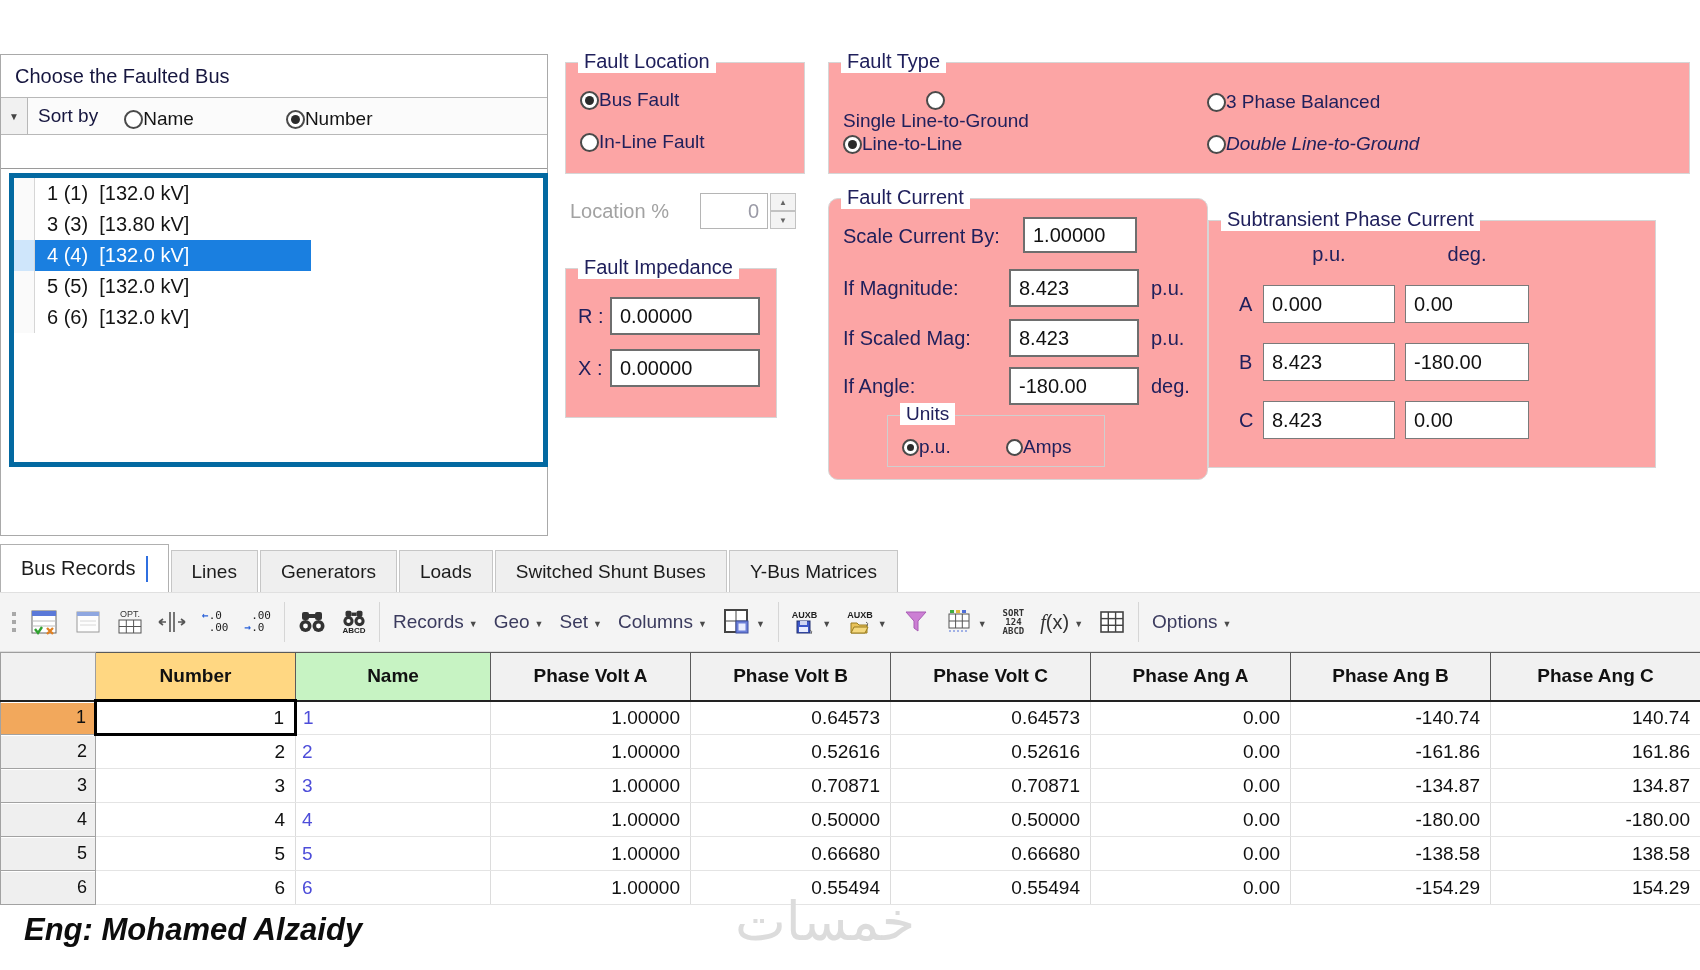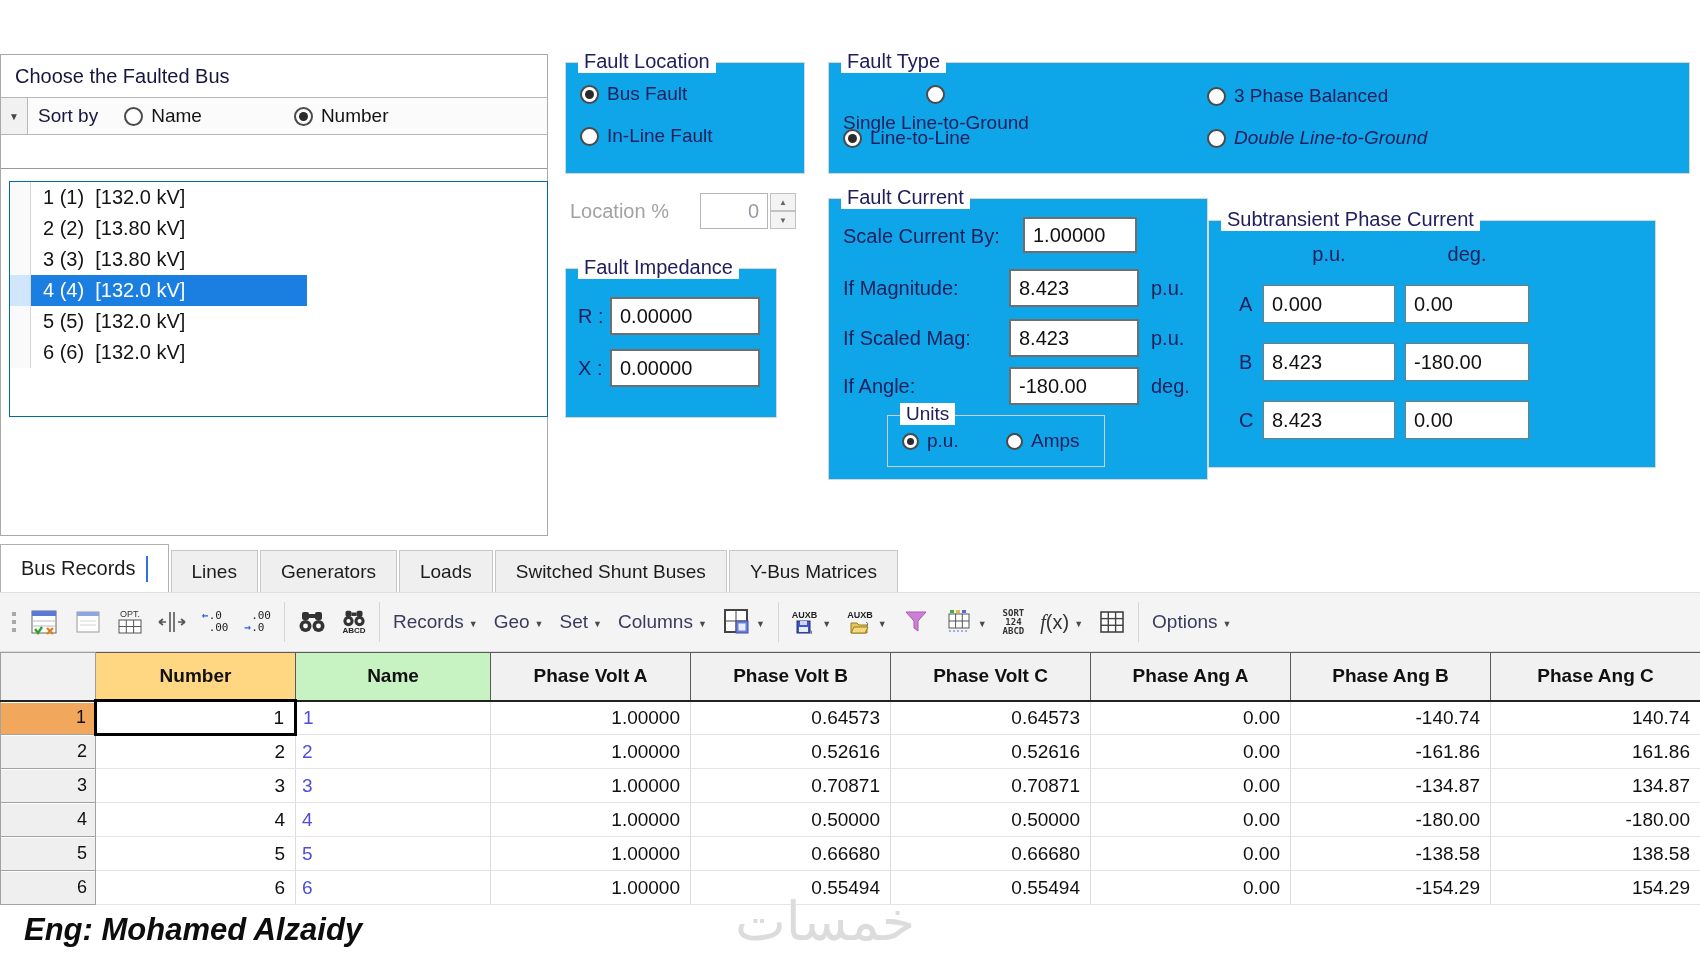--- a/index.html
+++ b/index.html
@@ -1,44 +1,44 @@
 <!DOCTYPE html>
 <html><head>
 <meta charset="utf-8">
 <style>
   html,body{margin:0;padding:0;background:#fff;}
   body{font-family:"Liberation Sans","DejaVu Sans",sans-serif;-webkit-font-smoothing:antialiased;}
   #app{position:relative;width:1700px;height:970px;background:#fff;overflow:hidden;}
 
   
-  .groupbox{position:absolute;border:1px solid #d6d6d6;background:#0ea5e9;box-sizing:border-box;}
+  .groupbox{position:absolute;border:1px solid #d6d6d6;background:#fca5a5;box-sizing:border-box;}
   .legend{position:absolute;top:-13px;left:12px;background:#fff;padding:0 6px;color:#20205c;font-size:20px;white-space:nowrap;}
 
   
-  .radio{position:absolute;display:flex;align-items:center;gap:8px;cursor:default;}
+  .radio{position:absolute;display:flex;align-items:center;gap:0;cursor:default;margin-top:6px;}
   .radio .circle{width:19px;height:19px;border:2px solid #4a4a4a;border-radius:50%;background:#fff;box-sizing:border-box;position:relative;flex:0 0 auto;}
   .radio.checked .circle::after{content:"";position:absolute;inset:3px;border-radius:50%;background:#2b2b2b;}
   .radio .rlabel{font-size:19px;color:#20205c;white-space:nowrap;}
 
   
   .tbox{position:absolute;background:#fff;border:2px solid #6e6e6e;font-size:20px;color:#111;
         font-family:"Liberation Sans",sans-serif;padding:0 8px;box-sizing:border-box;outline:none;}
   .flabel{position:absolute;font-size:20px;color:#20205c;white-space:nowrap;}
 
   
   #bus-panel{position:absolute;left:0;top:54px;width:548px;height:482px;border:1px solid #a9a9a9;background:#fff;box-sizing:border-box;}
   #bus-title{height:42px;line-height:42px;padding-left:14px;font-size:20px;color:#16163f;border-bottom:1px solid #b8b8b8;}
   #sort-row{height:36px;display:flex;align-items:center;border-bottom:1px solid #b8b8b8;background:#fbfbfb;}
   #sort-drop{width:26px;height:100%;border-right:1px solid #b8b8b8;background:#f1f1f1;display:flex;align-items:center;justify-content:center;font-size:10px;color:#444;}
   #sort-label{margin-left:10px;font-size:19px;color:#16163f;}
   #sort-row .radio{position:static;}
   #radio-name{margin-left:26px;}
   #radio-number{margin-left:92px;}
   #bus-filter{display:block;width:100%;height:34px;border:0;border-bottom:1px solid #9a9a9a;box-sizing:border-box;font-size:19px;padding:0 10px;outline:none;background:#fff;}
-  #bus-list{margin:12px 0 0 8px;width:539px;height:236px;border:1px solid #0369a1;box-sizing:border-box;background:#fff;overflow:hidden;}
+  #bus-list{margin:4px 0 0 8px;width:539px;height:294px;border:5px solid #0369a1;box-sizing:border-box;background:#fff;overflow:hidden;}
   .busitem{height:31px;display:flex;align-items:stretch;font-size:20px;color:#141414;}
   .busitem .gutter{width:20px;border-right:1px solid #d6d6d6;background:#fafafa;flex:0 0 auto;}
   .busitem .itext{display:flex;align-items:center;padding-left:12px;white-space:pre;}
   .busitem.selected .gutter{background:#cfe6fb;}
   .busitem.selected .itext{background:#1a7fe0;color:#fff;width:264px;}
 
   
   #loc-label{left:570px;top:200px;color:#a2a2a2;}
   #loc-input{left:700px;top:193px;width:68px;height:36px;border-width:1px;border-color:#b5b5b5;text-align:right;color:#9a9aa6;}
   #loc-spin{position:absolute;left:770px;top:193px;width:26px;height:36px;display:flex;flex-direction:column;}
@@ -107,24 +107,20 @@
       </div>
     </div>
     <input id="bus-filter" value="" style="">
     <div id="bus-list">
       <div class="busitem">
         <span class="gutter"></span>
         <span class="itext">1 (1)  [132.0 kV]</span>
       </div>
       <div class="busitem">
         <span class="gutter"></span>
-        <span class="itext">2 (2)  [13.80 kV]</span>
-      </div>
-      <div class="busitem">
-        <span class="gutter"></span>
         <span class="itext">3 (3)  [13.80 kV]</span>
       </div>
       <div class="busitem selected">
         <span class="gutter"></span>
         <span class="itext">4 (4)  [132.0 kV]</span>
       </div>
       <div class="busitem">
         <span class="gutter"></span>
         <span class="itext">5 (5)  [132.0 kV]</span>
       </div>
@@ -175,21 +171,21 @@
     <div class="radio" style="left:378px;top:22px;">
       <span class="circle"></span>
       <span class="rlabel">3 Phase Balanced</span>
     </div>
     <div class="radio" style="left:378px;top:64px;font-style:italic;">
       <span class="circle"></span>
       <span class="rlabel">Double Line-to-Ground</span>
     </div>
   </div>
 
-  <div class="groupbox" style="left:828px;top:198px;width:380px;height:282px;">
+  <div class="groupbox" style="left:828px;top:198px;width:380px;height:282px;border-radius:10px;">
     <span class="legend">Fault Current</span>
 
     <span class="flabel" style="left:14px;top:26px;">Scale Current By:</span>
     <input class="tbox" style="left: 194px; top: 18px; width: 114px; height: 36px;" value="1.00000">
 
     <span class="flabel" style="left:14px;top:78px;">If Magnitude:</span>
     <input class="tbox" style="left: 180px; top: 70px; width: 130px; height: 38px;" value="8.423">
     <span class="unitlbl" style="left:322px;top:78px;">p.u.</span>
 
     <span class="flabel" style="left:14px;top:128px;">If Scaled Mag:</span>

